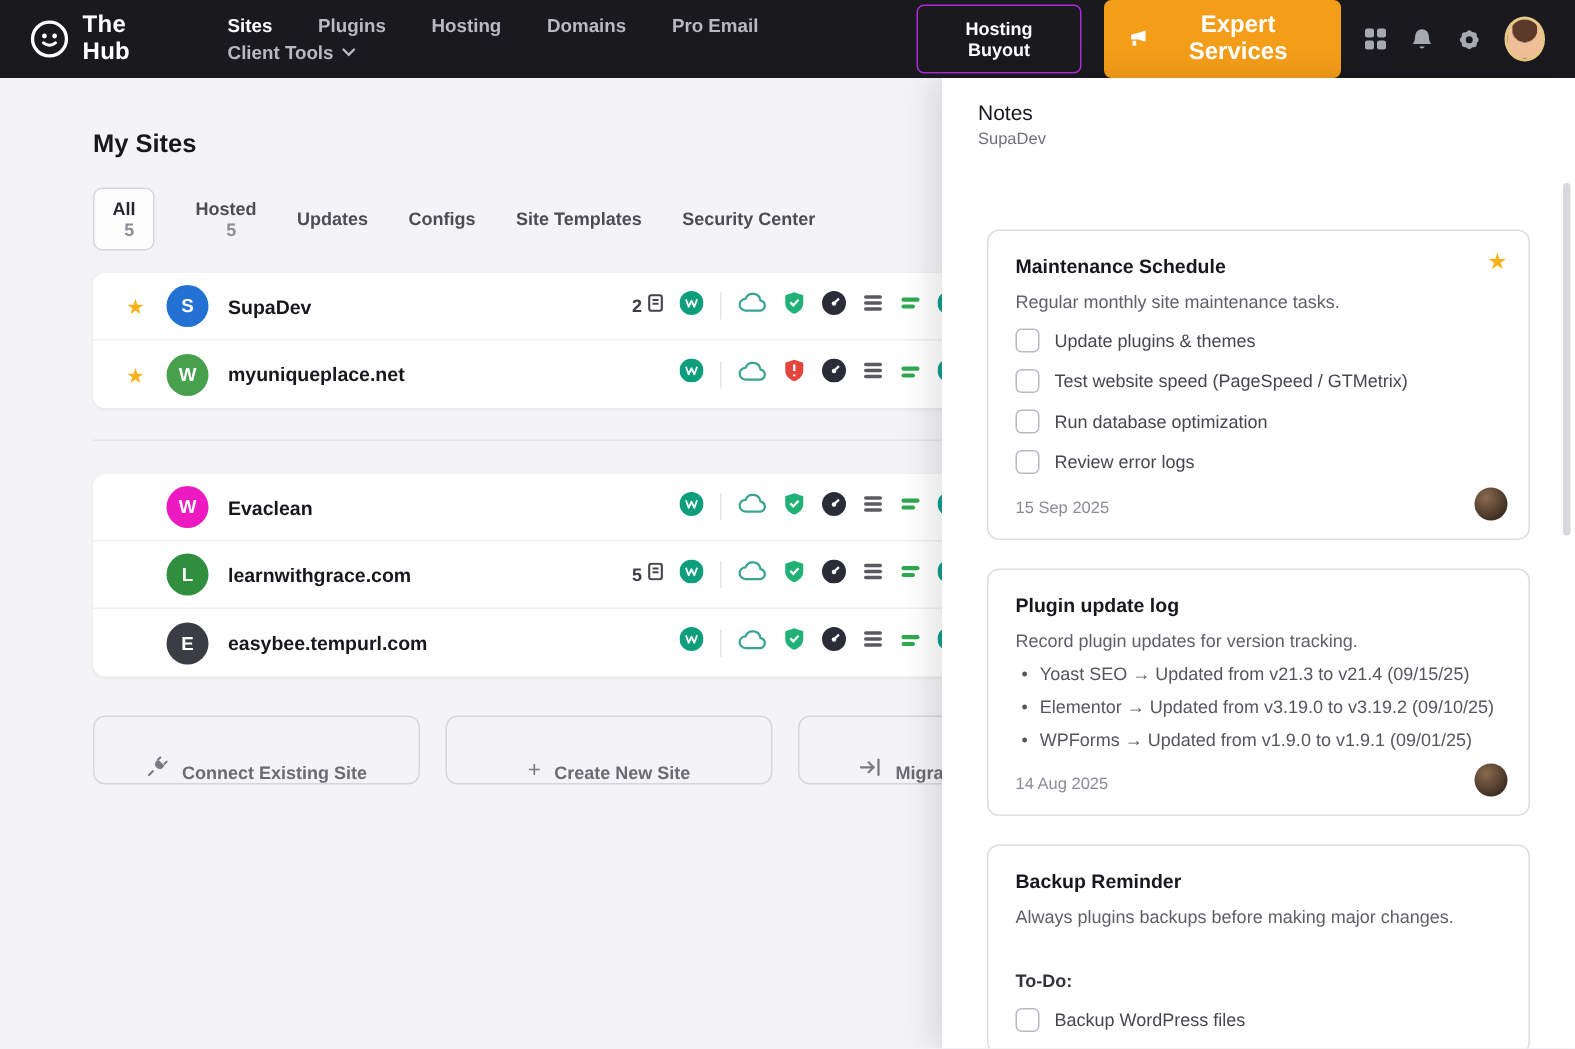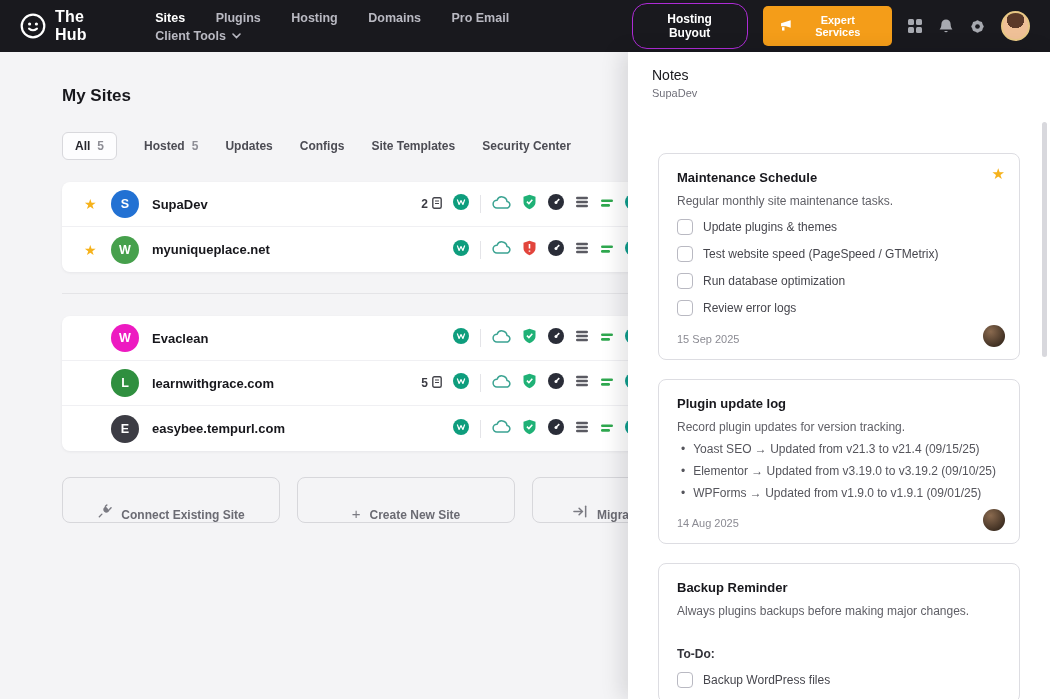--- a/index.html
+++ b/index.html
@@ -22,44 +22,45 @@
   .logo-text { color:#fff; font-size:16px; font-weight:700; letter-spacing:.2px; }
   .nav-link {
     font-size:12.5px; font-weight:700; color:#b9b9c2;
     margin:0 13px; text-decoration:none; cursor:pointer;
     display:inline-flex; align-items:center; gap:6px;
   }
   .nav-link.active { color:#fff; }
   .nav-right { margin-left:auto; display:flex; align-items:center; gap:15px; }
   .btn-buyout {
     background:transparent; color:#fff; font-size:12px; font-weight:700;
-    padding:8px 14px; border-radius:15px; border:1.5px solid #ad2bd5; cursor:pointer;
+    padding:8px 14px; border-radius:5px; border:1.5px solid #ad2bd5; cursor:pointer;
     font-family:inherit;
   }
   .btn-expert {
-    border:none; color:#fff; font-size:11px; font-weight:700;
+    border:none; color:#fff; font-size:16px; font-weight:700;
     padding:8px 15px; border-radius:5px; cursor:pointer;
     display:inline-flex; align-items:center; gap:7px;
     background:#f49d19; font-family:inherit;
   }
   .nav-ico { display:inline-flex; cursor:pointer; align-items:center; }
   .avatar-nav {
     width:30px; height:30px; border-radius:50%;
     border:2px solid #e8c885; cursor:pointer;
     background: radial-gradient(circle at 50% 26%, #5b3a29 0 37%, #efc097 38%);
   }
 
   
   .main-inner { padding:34px 62px 0; }
   .page-title { font-size:17px; font-weight:700; color:#17171c; }
   .tabs { display:flex; align-items:center; gap:27px; margin-top:26px; height:28px; }
   .tab {
     font-size:12px; font-weight:700; color:#4c4c54; cursor:pointer;
     display:inline-flex; align-items:center; padding:6px 0; border-radius:6px;
     white-space:nowrap;
+    flex-direction:column;
   }
   .tab.active { background:#fdfdfe; border:1px solid #d8d8dc; padding:6px 12px; color:#26262c; }
   .cnt { margin-left:7px; color:#8d8d95; font-weight:700; }
   .cnt:empty { display:none; }
 
   .site-card {
     background:#fff; border-radius:8px; width:924px;
     box-shadow:0 1px 3px rgba(20,20,30,.06);
     margin-top:22px; overflow:hidden;
   }

